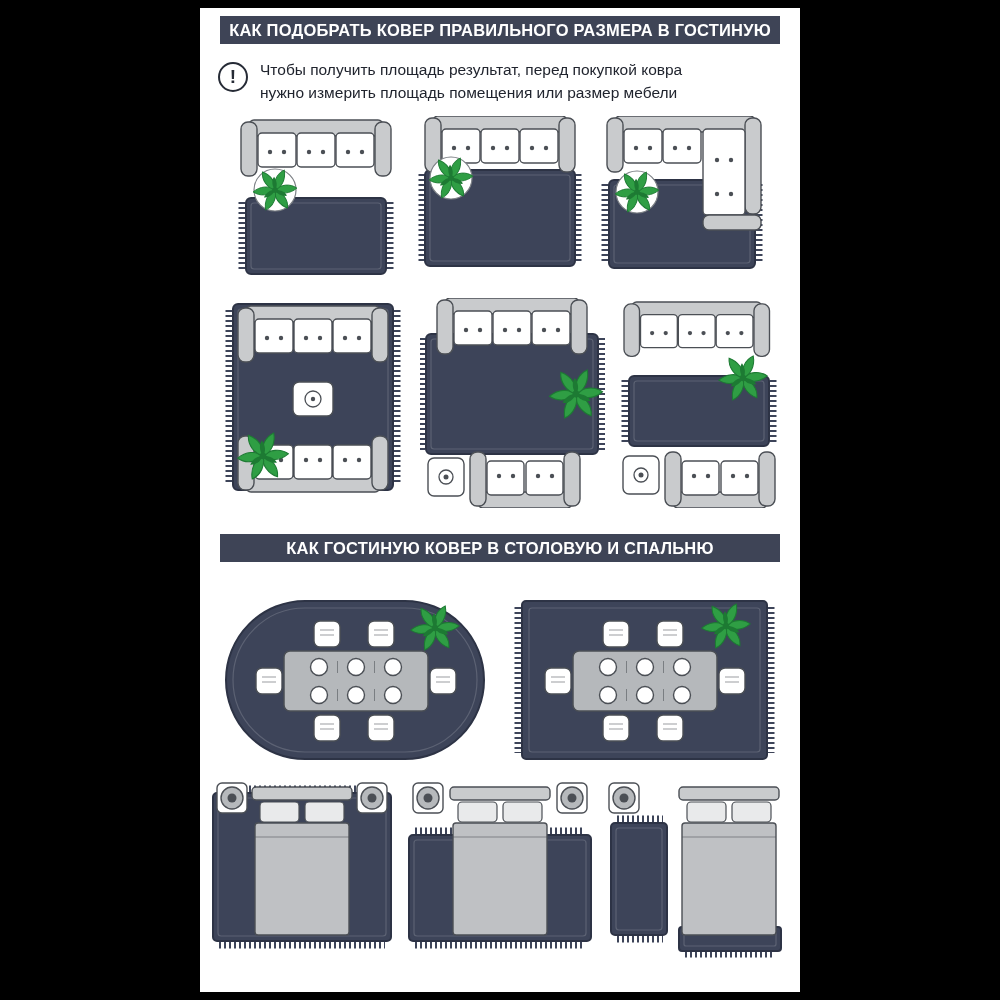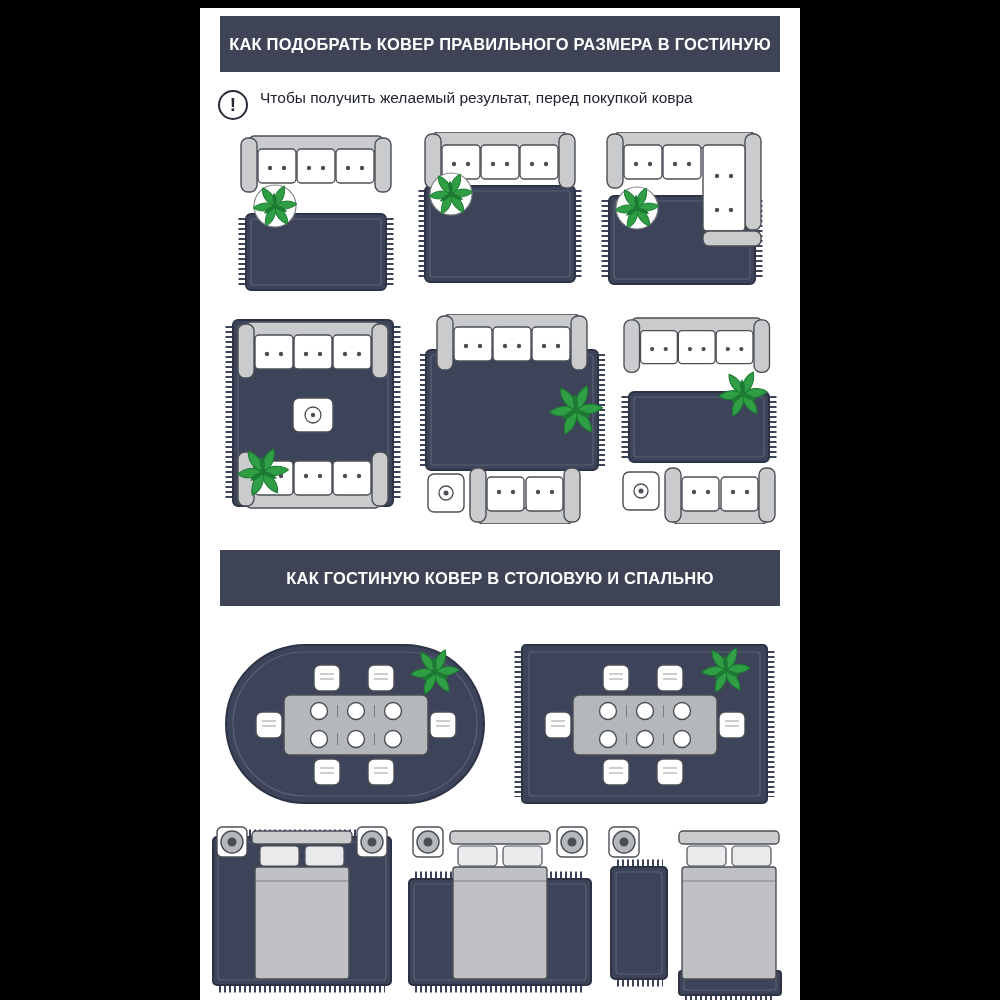--- a/index.html
+++ b/index.html
@@ -3,21 +3,21 @@
 <meta charset="utf-8">
 <style>
   :root{
     --page-bg:#000000; --panel-bg:#ffffff; --header-bg:#3e4456;
     --rug:#3d4459; --rug-border:#2d3345; --sofa:#c9cbcd; --outline:#4b4f55;
     --plant:#2f9e44; --plant-dark:#1d7a33; --text:#20242e;
   }
   *{box-sizing:border-box}
   body{margin:0;background:var(--page-bg);font-family:"Liberation Sans",sans-serif}
   .panel{width:600px;min-height:984px;margin:8px auto;background:var(--panel-bg);padding-top:8px;overflow:hidden}
-  .header{margin:0 20px;height:56px;display:flex;align-items:center;justify-content:center;background:var(--header-bg)}
+  .header{margin:0 20px;height:28px;display:flex;align-items:center;justify-content:center;background:var(--header-bg)}
   .header span{color:#ffffff;font-weight:bold;font-size:16.5px;letter-spacing:.2px;text-align:center}
   .header2{margin-top:26px}
   .note{display:flex;align-items:flex-start;padding:0 14px 0 18px;margin-top:14px;gap:12px}
   .note-icon{flex:0 0 auto;width:30px;height:30px;border:2.6px solid #262b36;border-radius:50%;
     display:flex;align-items:center;justify-content:center;font-weight:bold;font-size:19px;color:#262b36;margin-top:4px}
   .note-text{font-size:15.5px;line-height:23px;color:var(--text);font-weight:500}
   .row{display:flex;justify-content:center;align-items:flex-start}
   .row1{gap:14px;margin-top:12px}
   .row2{gap:14px;margin-top:16px}
   .dining-row{gap:24px;margin-top:34px}
@@ -150,21 +150,22 @@
 
 <div class="panel">
 
   <div class="header">
     <span>КАК ПОДОБРАТЬ КОВЕР ПРАВИЛЬНОГО РАЗМЕРА В ГОСТИНУЮ</span>
   </div>
 
   <div class="note">
     <div class="note-icon">!</div>
     <div class="note-text">
-      <div>Чтобы получить желаемый результат, перед покупкой ковра</div>
+      <div>Чтобы получить площадь результат, перед покупкой ковра</div>
+      <div>нужно измерить площадь помещения или размер мебели</div>
     </div>
   </div>
 
   <div class="row row1">
 
     <svg width="170" height="166" viewBox="0 0 170 166">
       <use href="#sofa3" x="10" y="4"></use>
       <g>
         <line class="fringe" x1="11" y1="86" x2="11" y2="154"></line>
         <line class="fringe" x1="159" y1="86" x2="159" y2="154"></line>

